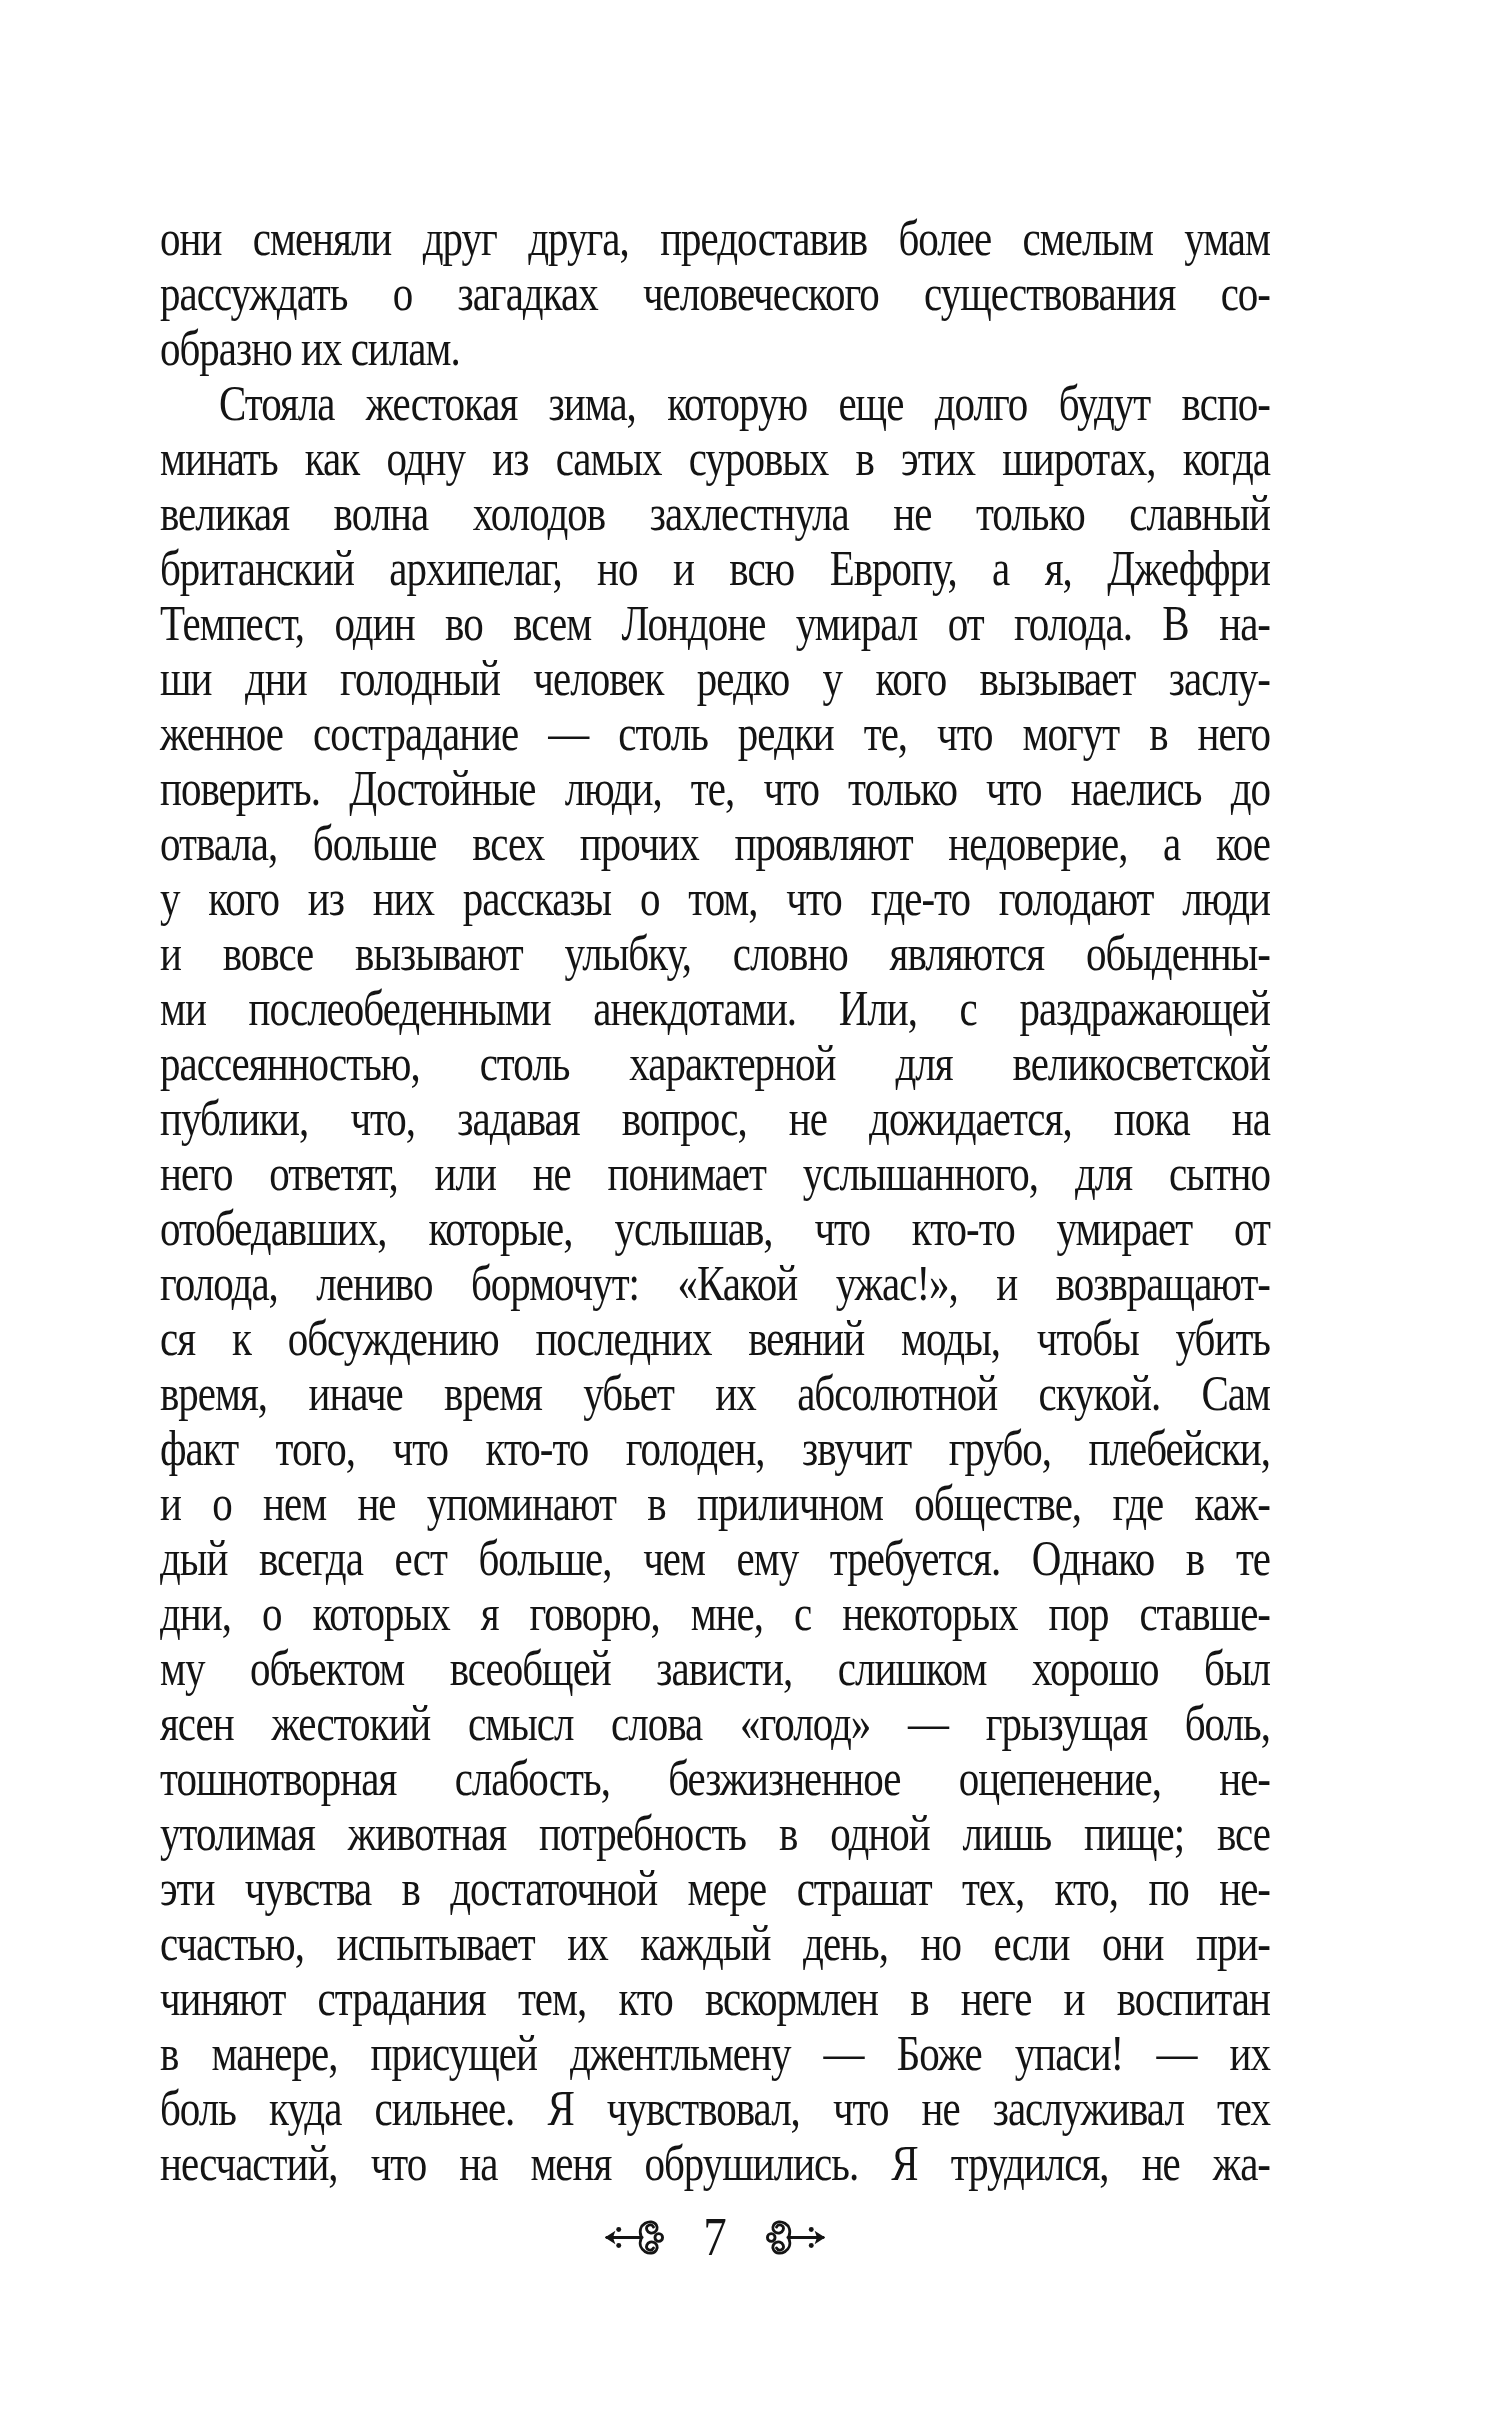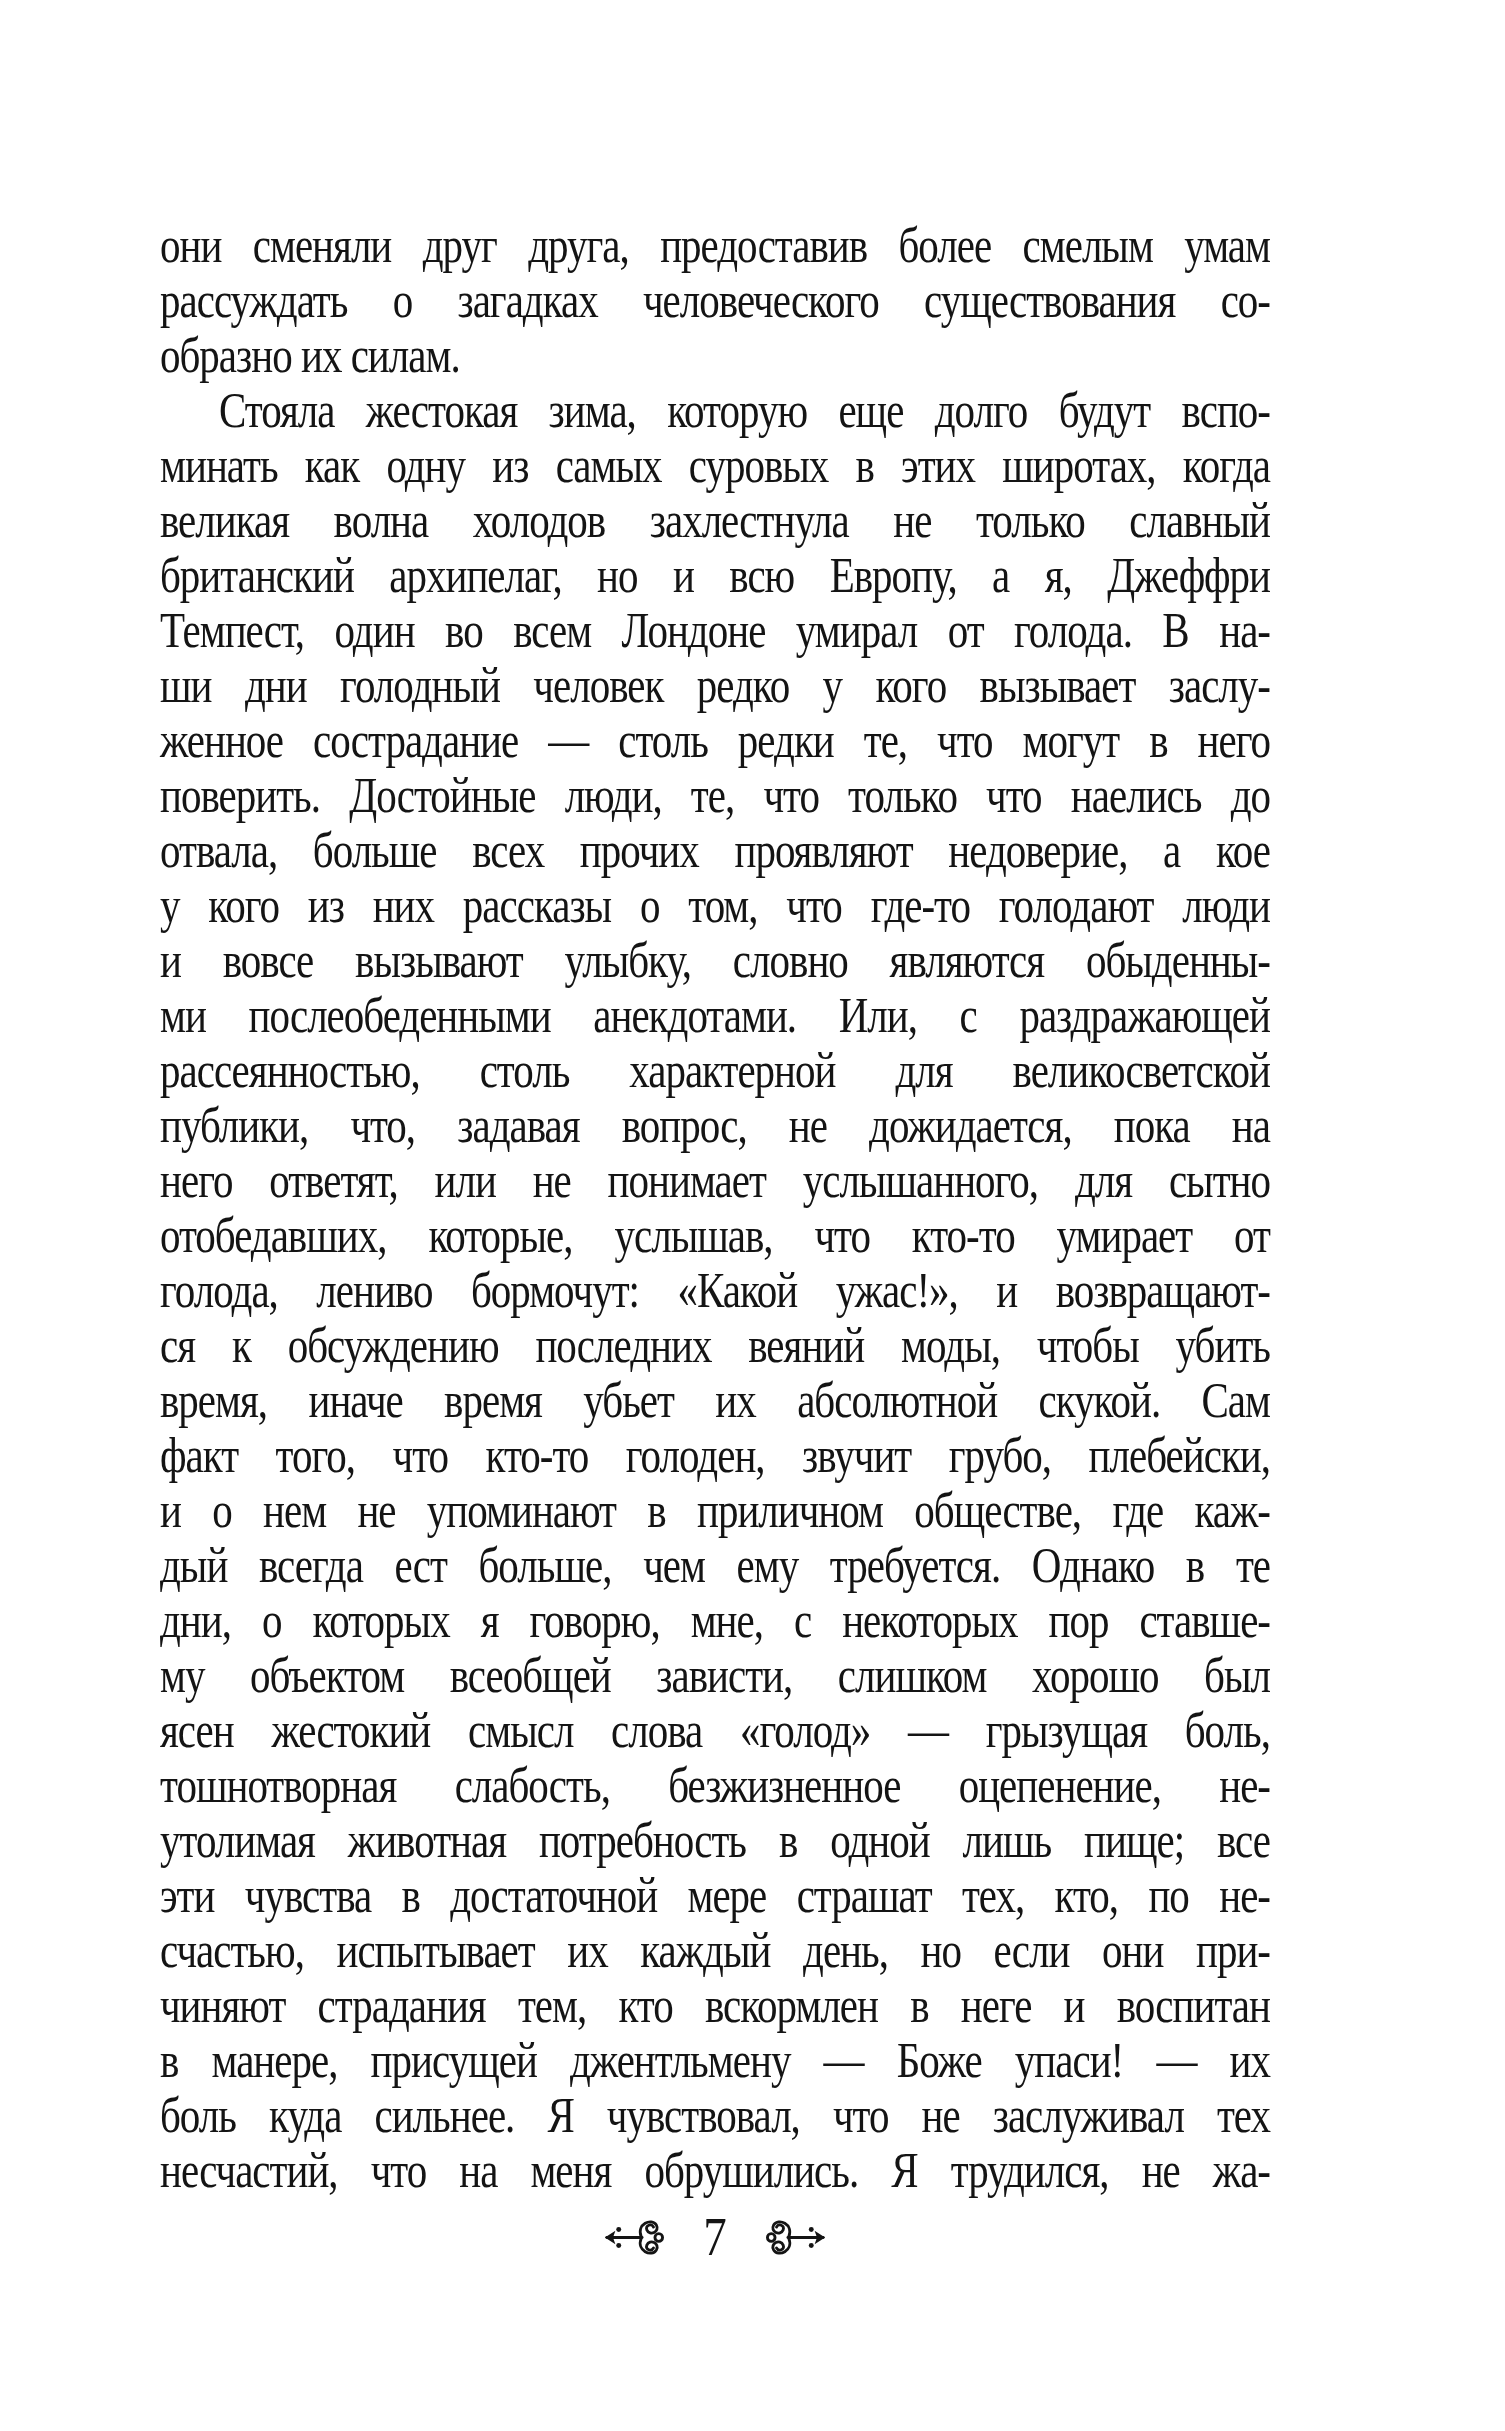--- a/index.html
+++ b/index.html
@@ -18,21 +18,20 @@
   #page {
     position: absolute;
     inset: 0;
     background: #ffffff;
   }
   #textblock {
     position: absolute;
     left: 160px;
     top: 214px;
     width: 1110px;
-    margin-top: 7px;
   }
   .line {
     font-size: 41px;
     line-height: 55px;
     height: 55px;
     letter-spacing: -1px;
     text-align: justify;
     text-align-last: justify;
     white-space: normal;
     transform: scaleY(1.22);

